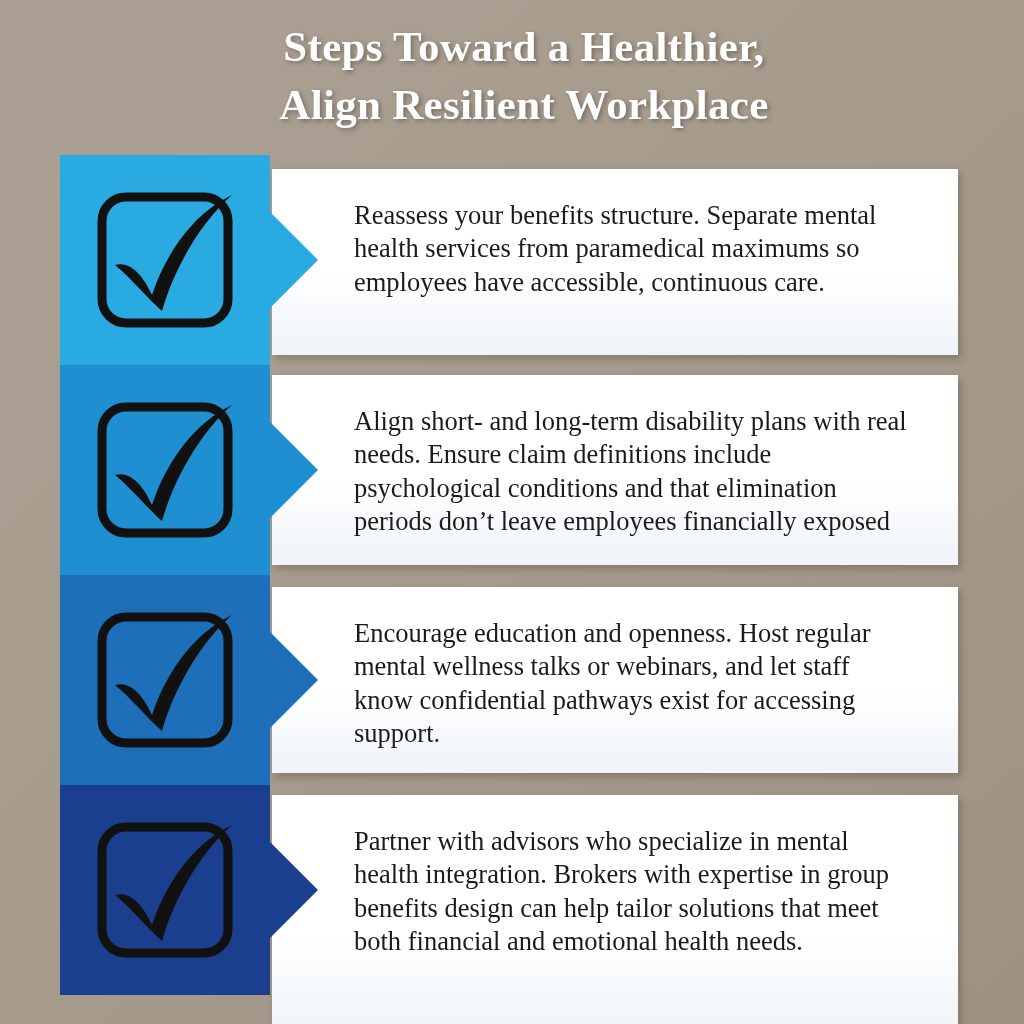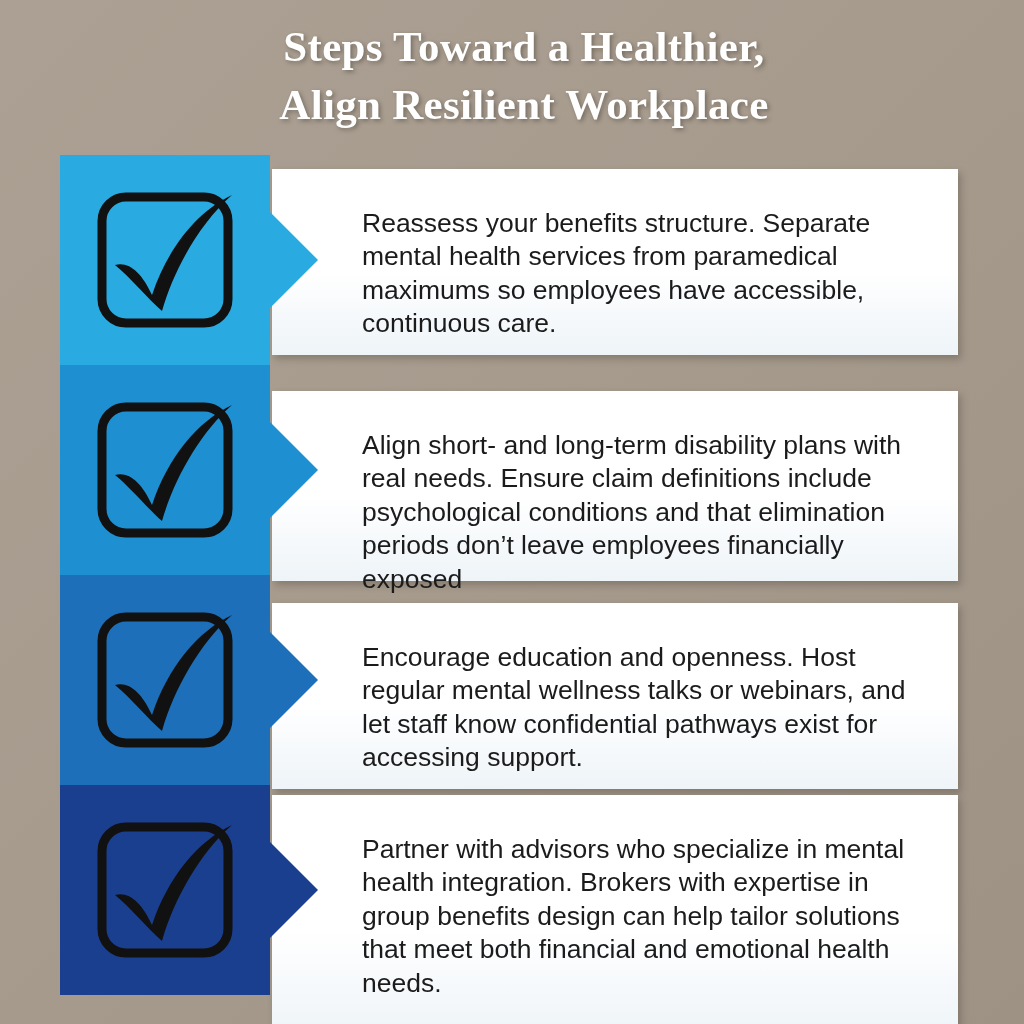--- a/index.html
+++ b/index.html
@@ -76,30 +76,30 @@
     position: absolute;
     left: 272px;
     top: 12px;
     width: 686px;
     min-height: 186px;
     background: linear-gradient(180deg, #ffffff 0%, #ffffff 55%, #eef4f8 100%);
     box-shadow: 3px 4px 7px rgba(60,52,42,0.30);
     z-index: 1;
   }
   .card p {
-    margin: 16px;
+    margin: 8px;
     padding: 22px 36px 20px 74px;
     color: #1b1b1b;
-    font-family: Liberation Sans, sans-serif;
+    font-family: Liberation Serif, serif;
     font-size: 26.5px;
     line-height: 1.26;
   }
   .row-1 .card { top: 14px; height: 186px; }
-  .row-2 .card { top: 26px; height: 190px; }
-  .row-3 .card { top: 28px; height: 148px; }
+  .row-2 .card { top: 10px; height: 190px; }
+  .row-3 .card { top: 12px; height: 148px; }
   .row-4 .card { top: 10px; height: 243px; }
 </style>
 </head>
 <body>
 
 <div class="poster">
 
   <div class="title">
     <span class="line">Steps Toward a Healthier,</span>
     <span class="line">Align Resilient Workplace</span>

